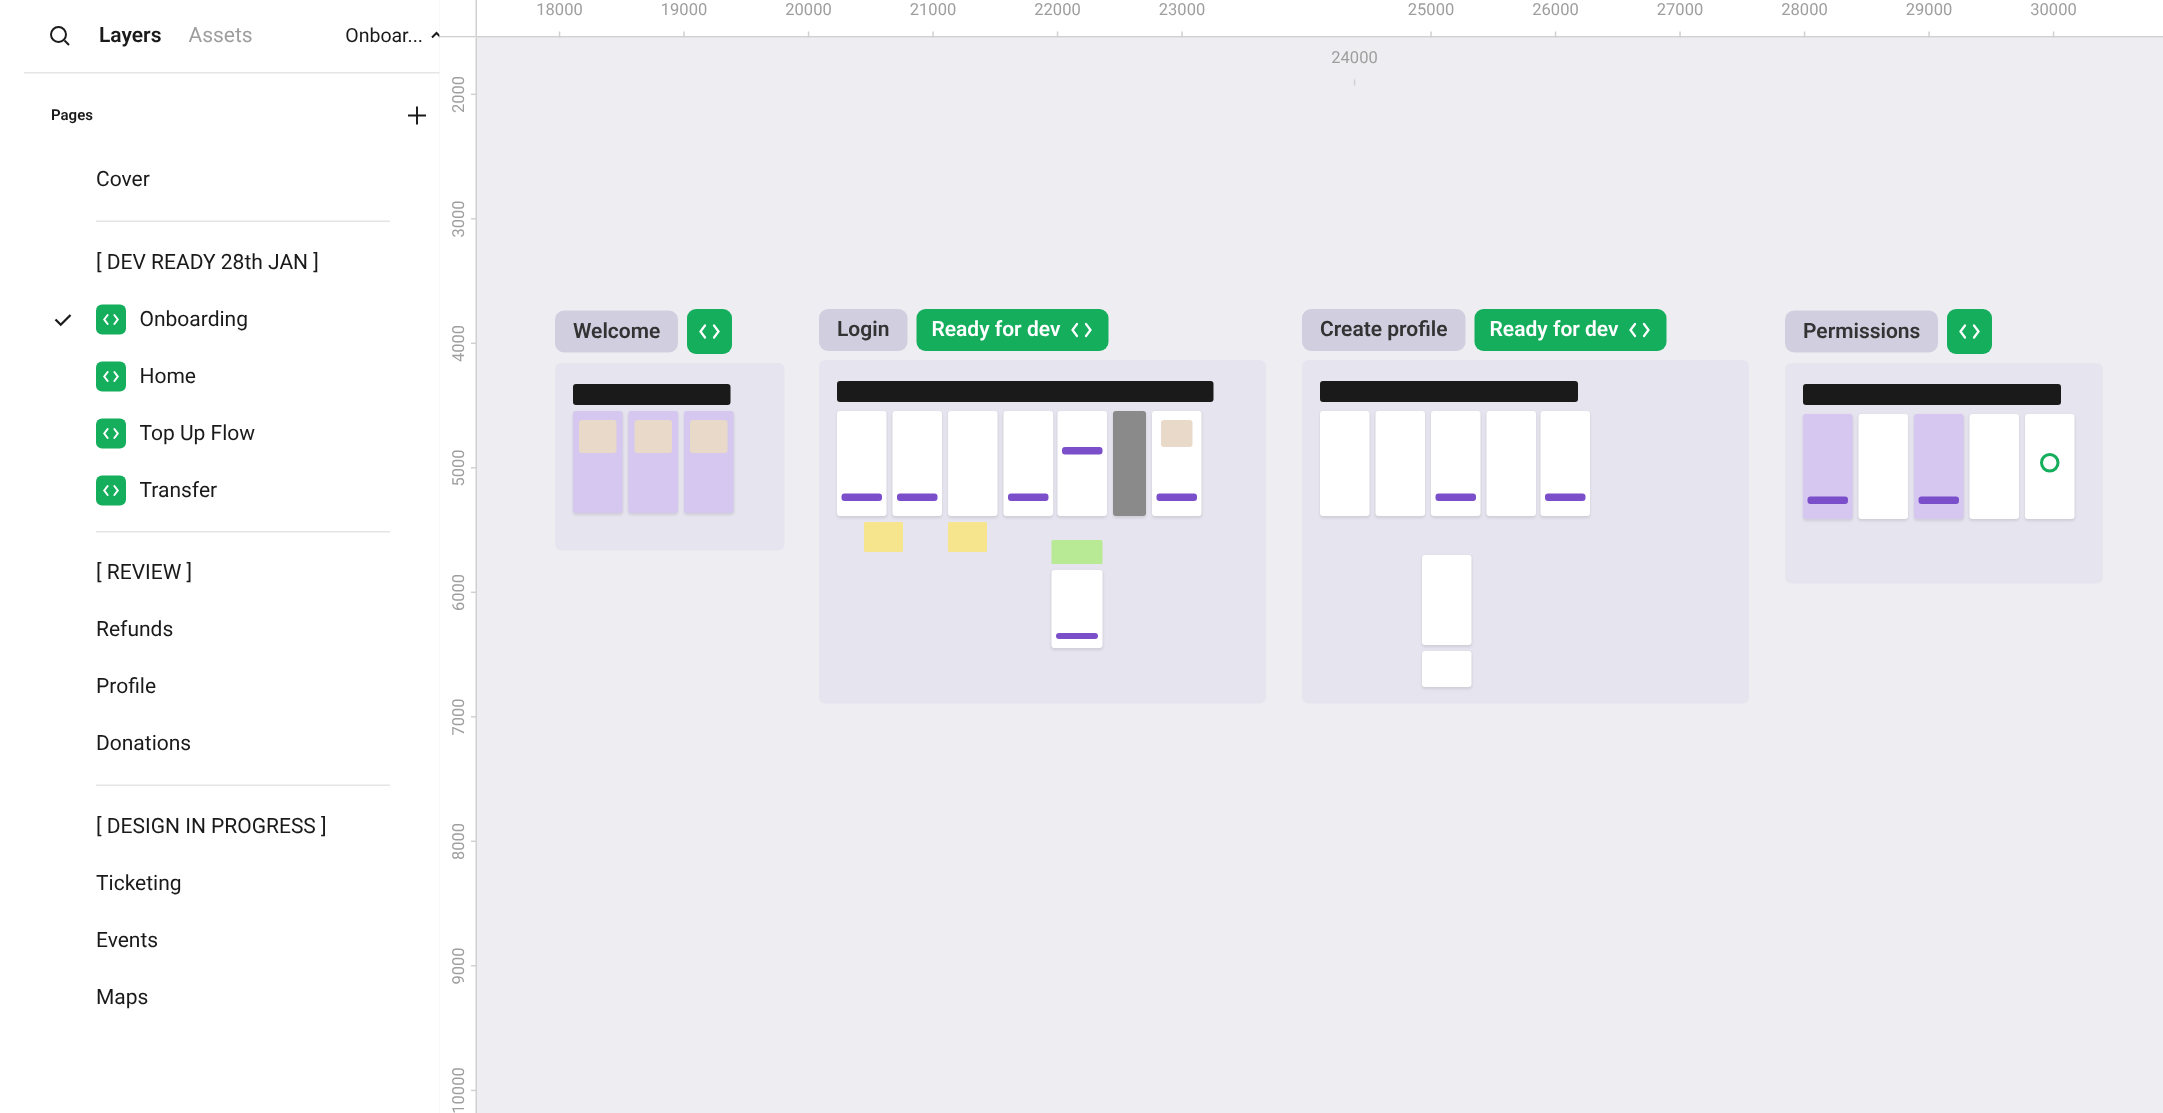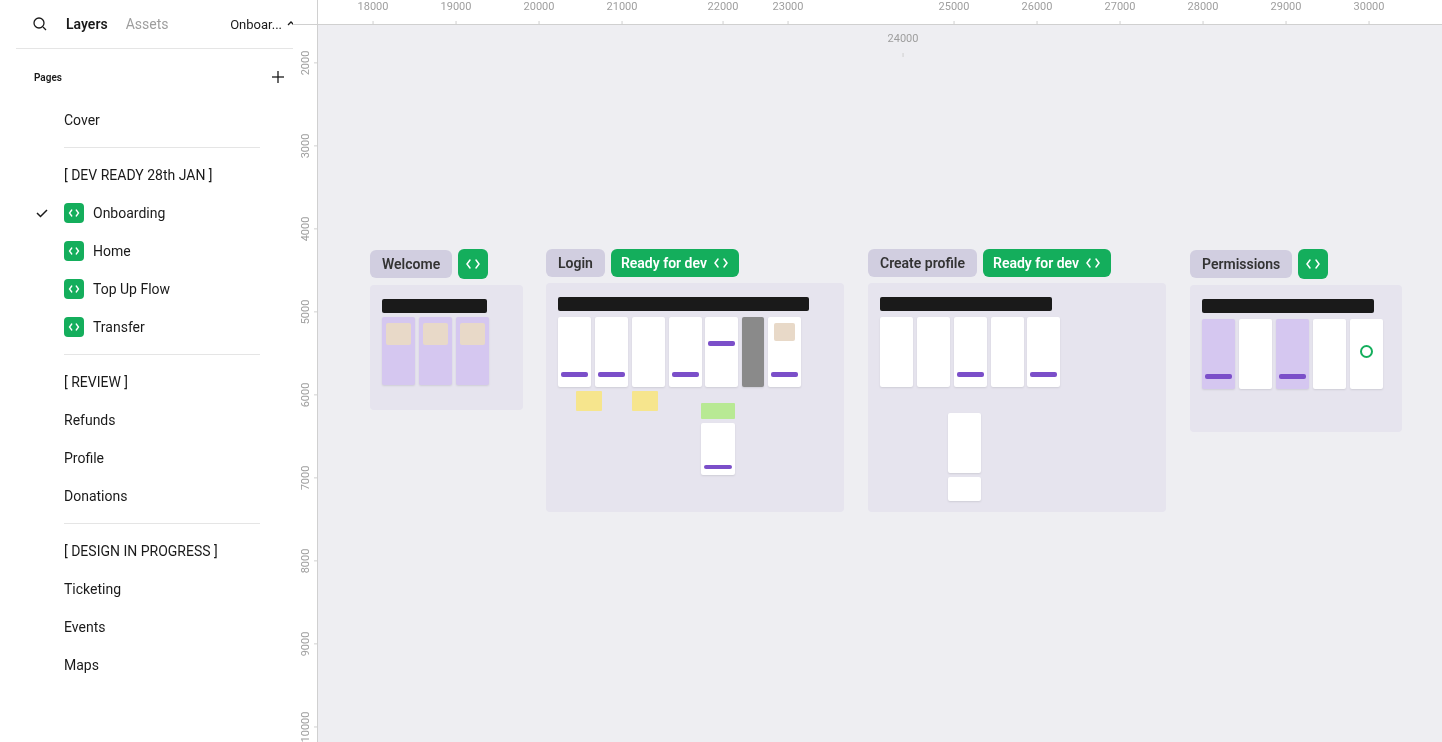--- a/index.html
+++ b/index.html
@@ -221,21 +221,20 @@
     .canvas-content {
       position: absolute;
       top: 25px;
       left: 25px;
       right: 0;
       bottom: 0;
     }
 
     .section {
       position: absolute;
-      margin-top: 43px;
     }
 
     .section-labels {
       display: flex;
       gap: 6px;
       align-items: center;
       margin-bottom: 6px;
     }
 
     .section-title {
@@ -402,21 +401,21 @@
 </div>
 
 <div class="canvas">
 
   <div class="ruler-corner"></div>
   <div class="ruler-h" id="ruler-h">
       <div class="ruler-tick-h" style="left: 55px; transform: translateX(-50%);">18000</div>
       <div class="ruler-tick-h" style="left: 138px; transform: translateX(-50%);">19000</div>
       <div class="ruler-tick-h" style="left: 221px; transform: translateX(-50%);">20000</div>
       <div class="ruler-tick-h" style="left: 304px; transform: translateX(-50%);">21000</div>
-      <div class="ruler-tick-h" style="left: 405px; transform: translateX(-50%); text-align: right;">22000</div>
+      <div class="ruler-tick-h" style="left: 387px; transform: translateX(-50%); text-align: right;">22000</div>
       <div class="ruler-tick-h" style="left: 470px; transform: translateX(-50%);">23000</div>
       <div class="ruler-tick-h" style="left: 585px; transform: translateX(-50%); margin-top: 32px;">24000</div>
       <div class="ruler-tick-h" style="left: 636px; transform: translateX(-50%);">25000</div>
       <div class="ruler-tick-h" style="left: 719px; transform: translateX(-50%);">26000</div>
       <div class="ruler-tick-h" style="left: 802px; transform: translateX(-50%);">27000</div>
       <div class="ruler-tick-h" style="left: 885px; transform: translateX(-50%);">28000</div>
       <div class="ruler-tick-h" style="left: 968px; transform: translateX(-50%);">29000</div>
       <div class="ruler-tick-h" style="left: 1051px; transform: translateX(-50%);">30000</div>
     </div>
   <div class="ruler-v" id="ruler-v">

